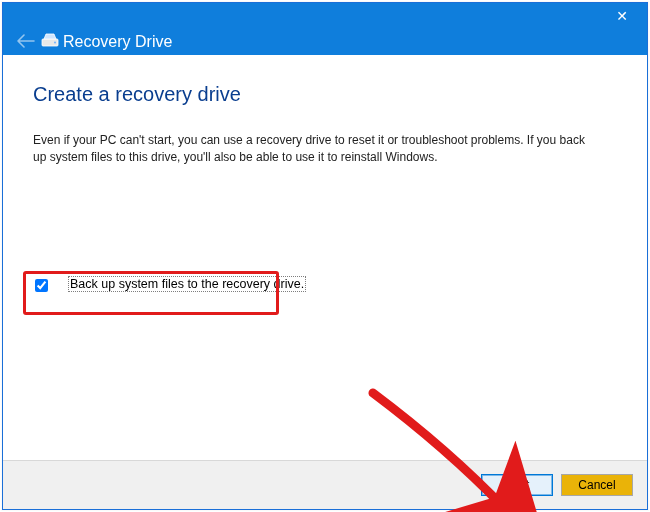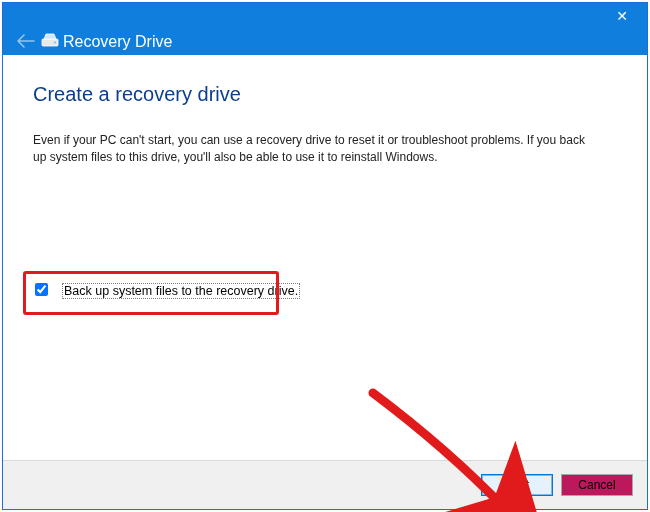--- a/index.html
+++ b/index.html
@@ -79,24 +79,24 @@
   }
   .description {
     font-size: 12px;
     color: #222;
     line-height: 1.45;
     max-width: 560px;
   }
   .checkbox-row {
     position: absolute;
     left: 30px;
-    top: 227px;
+    top: 220px;
     display: flex;
-    align-items: flex-start;
-    gap: 14px;
+    align-items: flex-end;
+    gap: 20px;
     padding: 1px 2px;
   }
   .checkbox-row input[type=checkbox] {
     margin: 0;
     width: 13px;
     height: 13px;
   }
   .checkbox-label {
     font-size: 12.5px;
     color: #000;
@@ -121,21 +121,21 @@
     justify-content: flex-end;
     align-items: center;
     padding-right: 14px;
     gap: 8px;
   }
   .btn {
     min-width: 72px;
     height: 22px;
     font-size: 12px;
     font-family: inherit;
-    background: #be185d;
+    background: #eab308;
     border: 1px solid #a7a7a7;
     padding: 0 12px;
     cursor: default;
   }
   .btn.primary {
     border: 1px solid #0078d7;
     background: #e5f1fb;
     box-shadow: inset 0 0 0 1px #7cb8e8;
   }
   .btn .underline { text-decoration: underline; }

